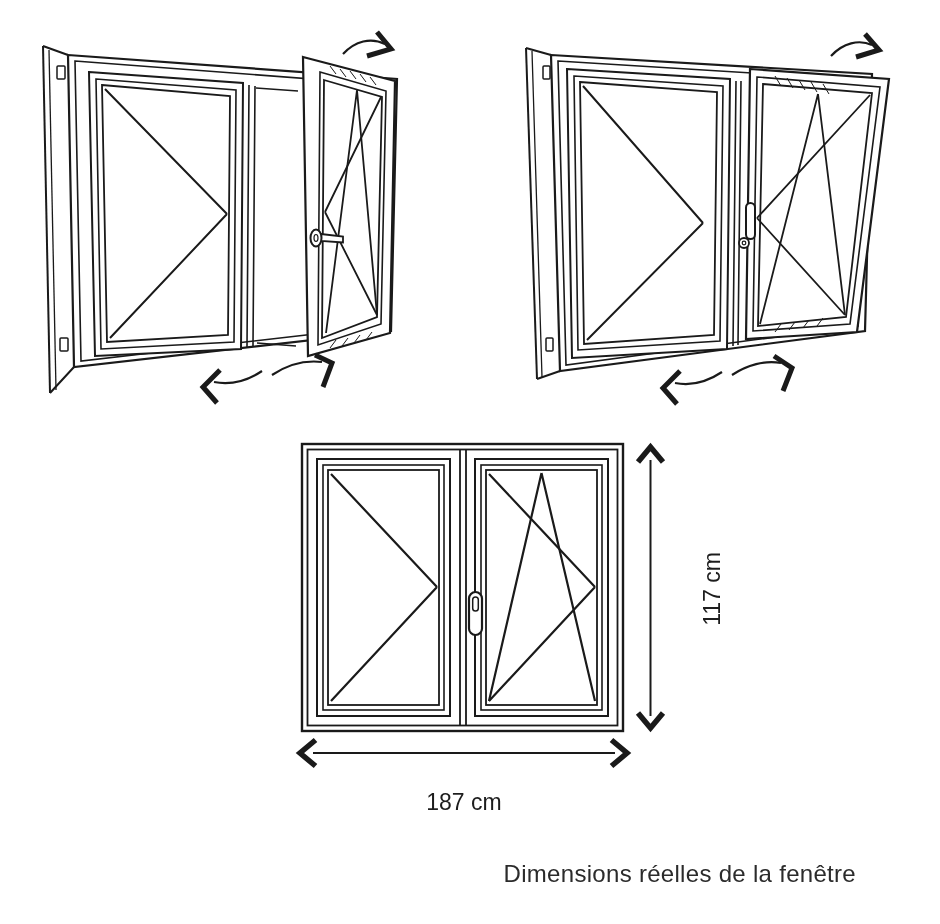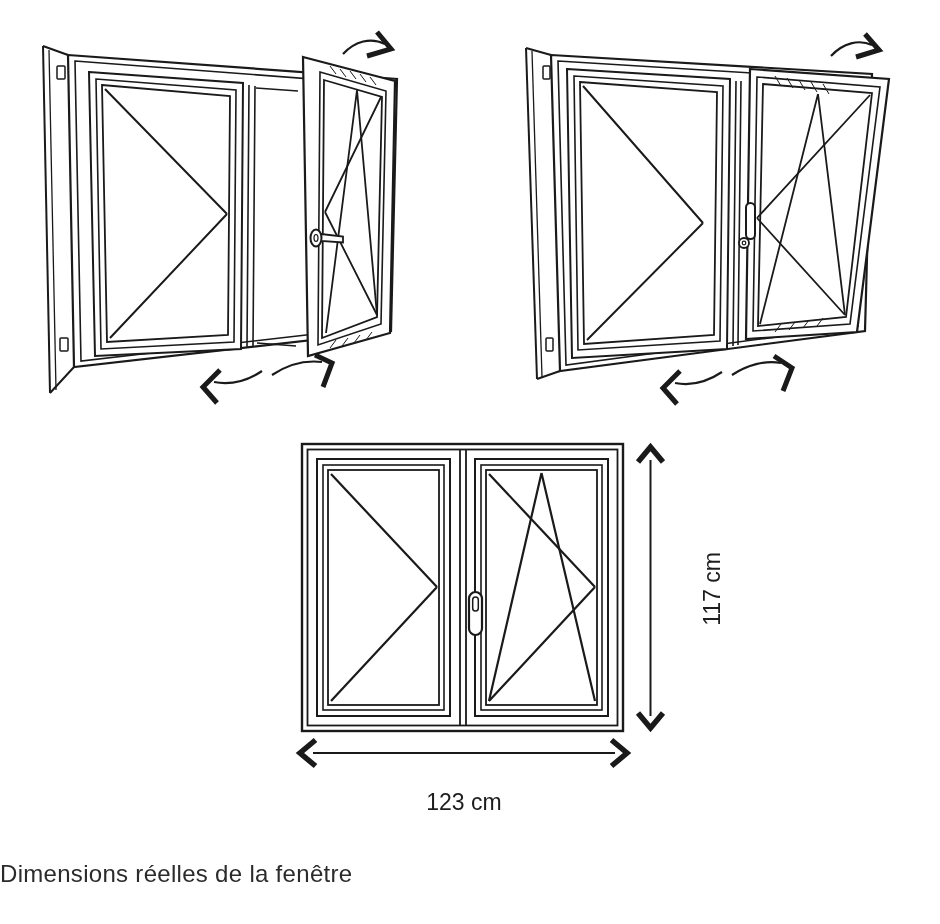--- a/index.html
+++ b/index.html
@@ -15,22 +15,22 @@
   .w16{stroke-width:1.6;} .w18{stroke-width:1.8;} .w2{stroke-width:2;} .w22{stroke-width:2.2;} .w24{stroke-width:2.4;}
   .arc{stroke-width:2.2;fill:none;}
   .chev{stroke-width:5;fill:none;}
   .dimchev{stroke-width:5.5;fill:none;}
   .shaft{stroke-width:2;fill:none;}
   .dim-label{
     position:absolute;color:#1d1d1d;font-size:23px;line-height:26px;text-align:center;white-space:nowrap;
   }
   .dim-label.vertical{transform:rotate(-90deg);transform-origin:center center;}
   .caption{
-    position:absolute;left:0;top:859px;width:816px;text-align:left;
-    color:#2b2b2b;font-size:24px;line-height:30px;letter-spacing:0.3px;
+    position:absolute;left:0;top:859px;width:816px;text-align:right;
+    color:#2b2b2b;font-size:24px;line-height:30px;letter-spacing:0.3px;padding-left:40px;
   }
 </style>
 </head>
 <body>
 
 <div class="canvas">
 
   <svg class="artwork" width="940" height="924" viewBox="0 0 940 924">
 
     <g>
@@ -167,16 +167,16 @@
       <g>
         <path class="shaft" d="M313,753 L615,753"></path>
         <path class="dimchev" d="M315.5,740 L300,753 L315.5,766"></path>
         <path class="dimchev" d="M611.5,740 L627,753 L611.5,766"></path>
       </g>
     </g>
   </svg>
 
   <div class="dim-label vertical" style="left:651px;top:576px;width:122px;">117 cm</div>
 
-  <div class="dim-label" style="left:403px;top:789px;width:122px;">123 cm</div>
+  <div class="dim-label" style="left:403px;top:789px;width:122px;">187 cm</div>
 
   <div class="caption">Dimensions réelles de la fenêtre</div>
 </div>
 
 </body></html>

